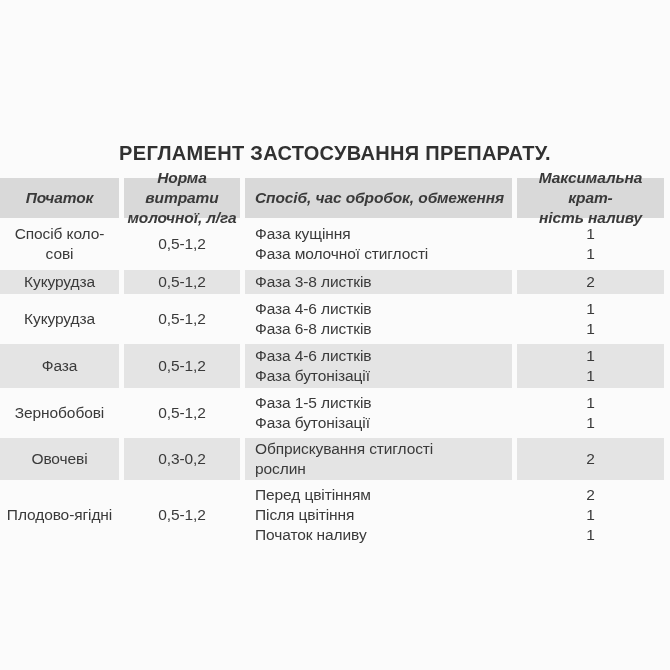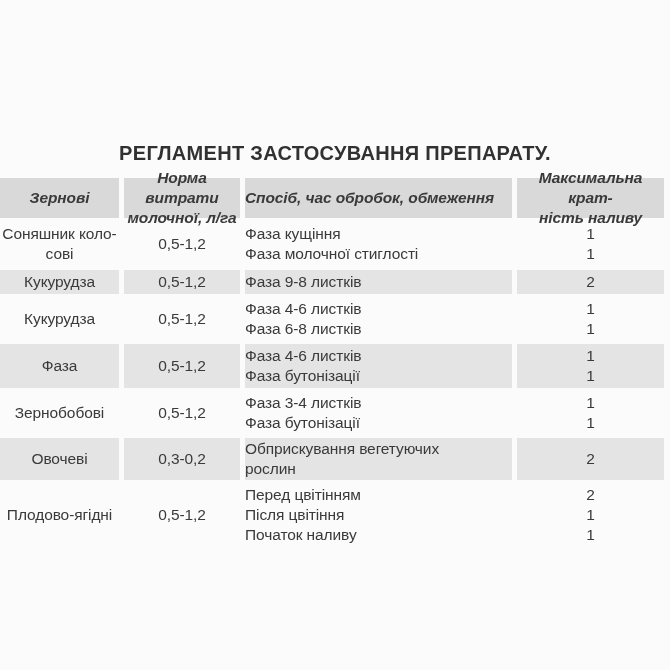--- a/index.html
+++ b/index.html
@@ -37,62 +37,63 @@
   .row{display:contents;}
   .cell{
     display:flex;
     flex-direction:column;
     justify-content:center;
     text-align:center;
     white-space:pre-line;
   }
   .cell.left{
     text-align:left;
+    padding-left:10px;
   }
   .header{
     background:var(--header-bg,#d9d9d9);
     font-weight:700;
     font-style:italic;
   }
   .shaded{
     background:var(--row-alt-bg,#e4e4e4);
   }
 </style>
 </head>
 <body>
 
 <div class="page">
 
   <h1 class="title">РЕГЛАМЕНТ ЗАСТОСУВАННЯ ПРЕПАРАТУ.</h1>
 
   <div class="table">
 
     <div class="row">
-      <div class="cell header">Зернові</div>
+      <div class="cell header">Початок</div>
       <div class="cell header">Норма витрати
 молочної, л/га</div>
       <div class="cell header left">Спосіб, час обробок, обмеження</div>
       <div class="cell header">Максимальна крат-
 ність наливу</div>
     </div>
 
     <div class="row">
-      <div class="cell">Соняшник коло-
+      <div class="cell">Спосіб коло-
 сові</div>
       <div class="cell">0,5-1,2</div>
       <div class="cell left">Фаза кущіння
 Фаза молочної стиглості</div>
       <div class="cell">1
 1</div>
     </div>
 
     <div class="row">
       <div class="cell shaded">Кукурудза</div>
       <div class="cell shaded">0,5-1,2</div>
-      <div class="cell shaded left">Фаза 9-8 листків</div>
+      <div class="cell shaded left">Фаза 3-8 листків</div>
       <div class="cell shaded">2</div>
     </div>
 
     <div class="row">
       <div class="cell">Кукурудза</div>
       <div class="cell">0,5-1,2</div>
       <div class="cell left">Фаза 4-6 листків
 Фаза 6-8 листків</div>
       <div class="cell">1
 1</div>
@@ -103,30 +104,30 @@
       <div class="cell shaded">0,5-1,2</div>
       <div class="cell shaded left">Фаза 4-6 листків
 Фаза бутонізації</div>
       <div class="cell shaded">1
 1</div>
     </div>
 
     <div class="row">
       <div class="cell">Зернобобові</div>
       <div class="cell">0,5-1,2</div>
-      <div class="cell left">Фаза 3-4 листків
+      <div class="cell left">Фаза 1-5 листків
 Фаза бутонізації</div>
       <div class="cell">1
 1</div>
     </div>
 
     <div class="row">
       <div class="cell shaded">Овочеві</div>
       <div class="cell shaded">0,3-0,2</div>
-      <div class="cell shaded left">Обприскування  вегетуючих
+      <div class="cell shaded left">Обприскування  стиглості
 рослин</div>
       <div class="cell shaded">2</div>
     </div>
 
     <div class="row">
       <div class="cell">Плодово-ягідні</div>
       <div class="cell">0,5-1,2</div>
       <div class="cell left">Перед цвітінням
 Після цвітіння
 Початок наливу</div>

